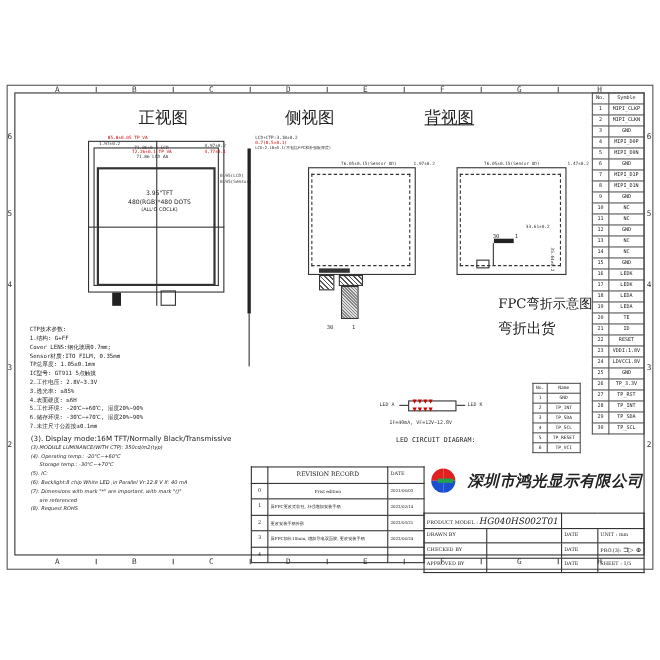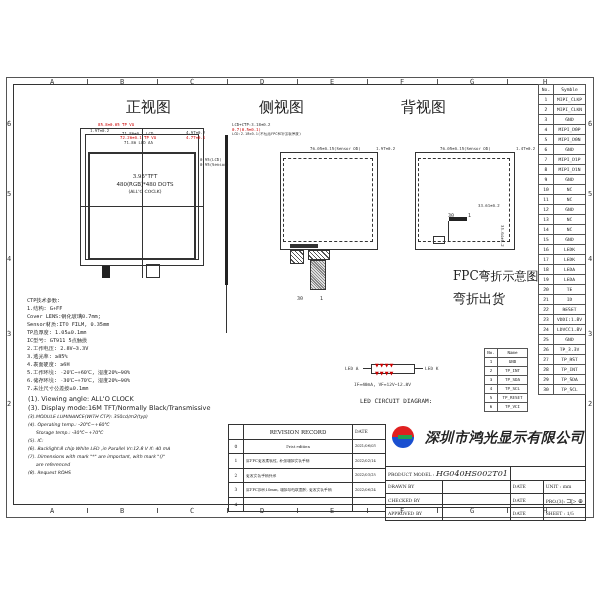--- a/index.html
+++ b/index.html
@@ -109,21 +109,21 @@
 <div class="abs dimk" style="left:200px;top:157px;">0.95(LCD)</div>
 <div class="abs dimk" style="left:200px;top:162px;">0.95(Sensor)</div>
 
 <div class="abs title-cn" style="left:233px;top:98px;">侧视图</div>
 <div class="abs dimk" style="left:232px;top:122px;">LCD+CTP:3.18±0.2</div>
 <div class="abs dim" style="left:232px;top:127px;">0.7(0.5±0.1)</div>
 <div class="abs dimk" style="left:232px;top:132px;font-size:3.6px;">LCD:2.18±0.1(不包括FPC和补强板厚度)</div>
 <div class="abs" style="left:225px;top:135px;width:3px;height:150px;background:#222;"></div>
 <div class="abs" style="left:226px;top:285px;width:1px;height:48px;background:#333;"></div>
 
-<div class="abs title-cn" style="left:375px;top:98px;">背视图</div>
+<div class="abs title-cn" style="left:360px;top:98px;text-decoration:underline;">背视图</div>
 <div class="abs dimk" style="left:310px;top:146px;">76.05±0.15(Sensor OD)</div>
 <div class="abs dimk" style="left:376px;top:146px;">1.97±0.2</div>
 <div class="abs dimk" style="left:440px;top:146px;">76.05±0.15(Sensor OD)</div>
 <div class="abs dimk" style="left:516px;top:146px;">1.47±0.2</div>
 <div class="abs" style="left:280px;top:152px;width:98px;height:98px;">
   <div class="abs panel" style="left:0;top:0;width:98px;height:98px;"></div>
   <div class="abs panel" style="left:3px;top:6px;width:90px;height:84px;border-style:dashed;"></div>
   <div class="abs" style="left:10px;top:92px;width:28px;height:4px;background:#333;"></div>
   <div class="abs panel" style="left:10px;top:98px;width:14px;height:14px;background:repeating-linear-gradient(45deg,#fff 0 2px,#555 2px 3px);"></div>
   <div class="abs panel" style="left:28px;top:98px;width:22px;height:10px;background:repeating-linear-gradient(45deg,#fff 0 2px,#555 2px 3px);"></div>
@@ -287,21 +287,20 @@
       <div>3.透光率: ≥85%</div>
       <div>4.表面硬度: ≥6H</div>
       <div>5.工作环境: -20℃~+60℃, 湿度20%~90%</div>
       <div>6.储存环境: -30℃~+70℃, 湿度20%~90%</div>
       <div>7.未注尺寸公差按±0.1mm</div>
     </div>
 </div>
 
 <div class="abs" style="left:24px;top:395px;">
   <div id="lcm-lines">
-      <div class="lcm" style="font-size: 6.5px; font-style: normal; line-height: 9px; padding-left: 4px;">(1). Viewing angle: ALL'O CLOCK</div>
       <div class="lcm" style="font-size: 6.5px; font-style: normal; line-height: 9px; padding-left: 4px;">(3). Display mode:16M TFT/Normally Black/Transmissive</div>
       <div class="lcm" style="font-size: 4.6px; line-height: 8px; padding-left: 4px;">(3).MODULE LUMINANCE(WITH CTP): 350cd/m2(typ)</div>
       <div class="lcm" style="font-size: 4.6px; line-height: 8px; padding-left: 4px;">(4). Operating temp.: -20℃~+60℃</div>
       <div class="lcm" style="font-size: 4.6px; line-height: 8px; padding-left: 12px;">Storage temp.: -30℃~+70℃</div>
       <div class="lcm" style="font-size: 4.6px; line-height: 8px; padding-left: 4px;">(5). IC:</div>
       <div class="lcm" style="font-size: 4.6px; line-height: 8px; padding-left: 4px;">(6). Backlight:8 chip White LED ,in Parallel Vr:12.8 V If: 40 mA</div>
       <div class="lcm" style="font-size: 4.6px; line-height: 8px; padding-left: 4px;">(7). Dimensions with mark "*" are important, with mark "()"</div>
       <div class="lcm" style="font-size: 4.6px; line-height: 8px; padding-left: 12px;">are referenced</div>
       <div class="lcm" style="font-size: 4.6px; line-height: 8px; padding-left: 4px;">(8). Request ROHS</div>
     </div>

